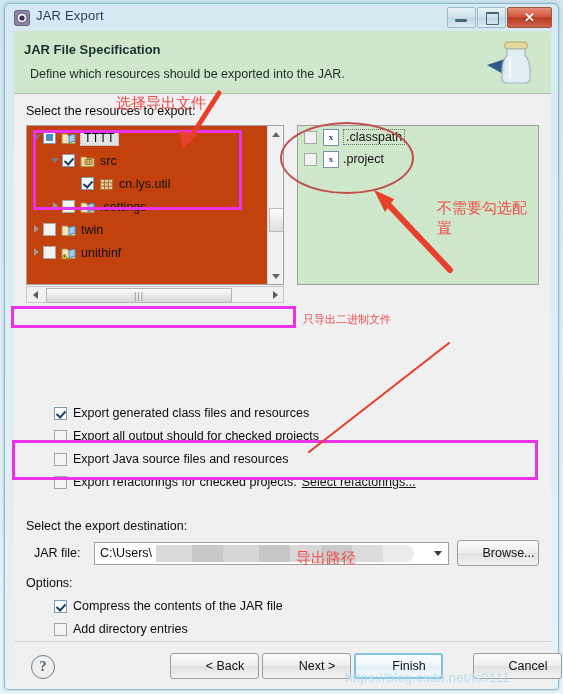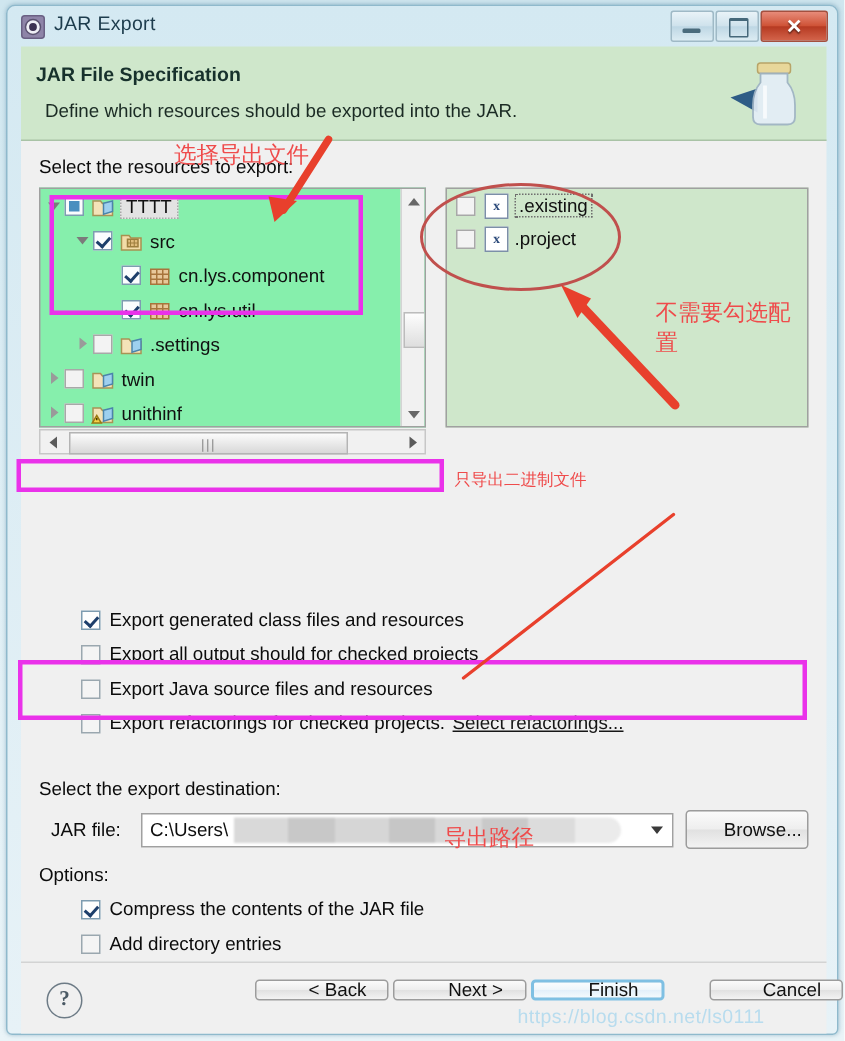--- a/index.html
+++ b/index.html
@@ -92,21 +92,21 @@
     background: #f0f0f0;
     box-sizing: border-box;
   }
   .lbl {
     position: absolute; font-size: 12.5px; color: #0b0b0b;
   }
 
   
   .tree-panel {
     position: absolute; left: 12px; top: 31px; width: 258px; height: 160px;
-    background: #86efac; border: 1px solid #a0a0a0;
+    background: #c2410c; border: 1px solid #a0a0a0;
     box-sizing: border-box; overflow: hidden;
   }
   .tree-row {
     position: relative; height: 23px; display: flex; align-items: center;
     font-size: 12.5px; color: #101010; white-space: nowrap;
   }
   .arrow {
     width: 13px; height: 23px; position: relative; flex: 0 0 13px;
   }
   .arrow.collapsed::after {
@@ -267,21 +267,21 @@
     position: absolute; left: 9px; top: 637px; width: 537px; height: 48px;
     background: #f0f0f0; border-top: 1px solid #d3d3d3; box-sizing: border-box;
   }
   .help-icon {
     position: absolute; left: 17px; top: 13px; width: 22px; height: 22px;
     border: 1.5px solid #6d7b86; border-radius: 50%;
     color: #4a5964; font-size: 14px; font-weight: bold;
     display: flex; align-items: center; justify-content: center;
     font-family: "Liberation Serif", serif;
   }
-  .fbtn { position: absolute; top: 11px; width: 89px; height: 14px; }
+  .fbtn { position: absolute; top: 11px; width: 89px; height: 26px; }
   .fbtn.back { left: 156px; }
   .fbtn.next { left: 248px; }
   .fbtn.finish {
     left: 340px;
     border: 2px solid #7fc0e3;
     background: linear-gradient(180deg,#fbfdfe 0%, #eef6fb 48%, #e3effa 52%, #f5fafd 100%);
   }
   .fbtn.cancel { left: 439px; margin-left: 20px; }
 
   
@@ -371,29 +371,20 @@
               </svg>
               <span class="tlabel">src</span>
             </div>
             <div class="tree-row" style="padding-left: 41px;">
               <span class="arrow "></span>
               <span class="cb checked"></span>
               <svg viewBox="0 0 17 16" class="ficon">
                 <rect x="2.5" y="3.5" width="12" height="10" fill="#e8c89a" stroke="#a8753c"></rect>
                 <path d="M6.5 3.5 V13.5 M10.5 3.5 V13.5 M2.5 6.8 H14.5 M2.5 10.2 H14.5" stroke="#a8753c"></path>
               </svg>
-              <span class="tlabel">cn.lys.component</span>
-            </div>
-            <div class="tree-row" style="padding-left: 41px;">
-              <span class="arrow "></span>
-              <span class="cb checked"></span>
-              <svg viewBox="0 0 17 16" class="ficon">
-                <rect x="2.5" y="3.5" width="12" height="10" fill="#e8c89a" stroke="#a8753c"></rect>
-                <path d="M6.5 3.5 V13.5 M10.5 3.5 V13.5 M2.5 6.8 H14.5 M2.5 10.2 H14.5" stroke="#a8753c"></path>
-              </svg>
               <span class="tlabel">cn.lys.util</span>
             </div>
             <div class="tree-row" style="padding-left: 22px;">
               <span class="arrow collapsed"></span>
               <span class="cb graybox"></span>
               <svg viewBox="0 0 17 16" class="ficon">
                 <path d="M2 4 h5 l1.3 1.6 H15 v8 H2 Z" fill="#f4e3b8" stroke="#a89355"></path>
                 <path d="M9 5.5 L15 4 L15 11 L9 12.8 Z" fill="#9ed0ef" stroke="#4a85ab"></path>
               </svg>
               <span class="tlabel">.settings</span>
@@ -431,21 +422,21 @@
           <span class="grip">|||</span>
         </div>
         <div class="rgt"></div>
       </div>
 
       <div class="files-panel">
         <div id="file-rows">
             <div class="file-row">
               <span class="cb graybox" style="margin-right: 6px;"></span>
               <span class="xicon">x</span>
-              <span class="flabel dotted">.existing</span>
+              <span class="flabel dotted">.classpath</span>
             </div>
             <div class="file-row">
               <span class="cb graybox" style="margin-right: 6px;"></span>
               <span class="xicon">x</span>
               <span class="flabel">.project</span>
             </div>
           </div>
       </div>
 
       <div id="export-options">

